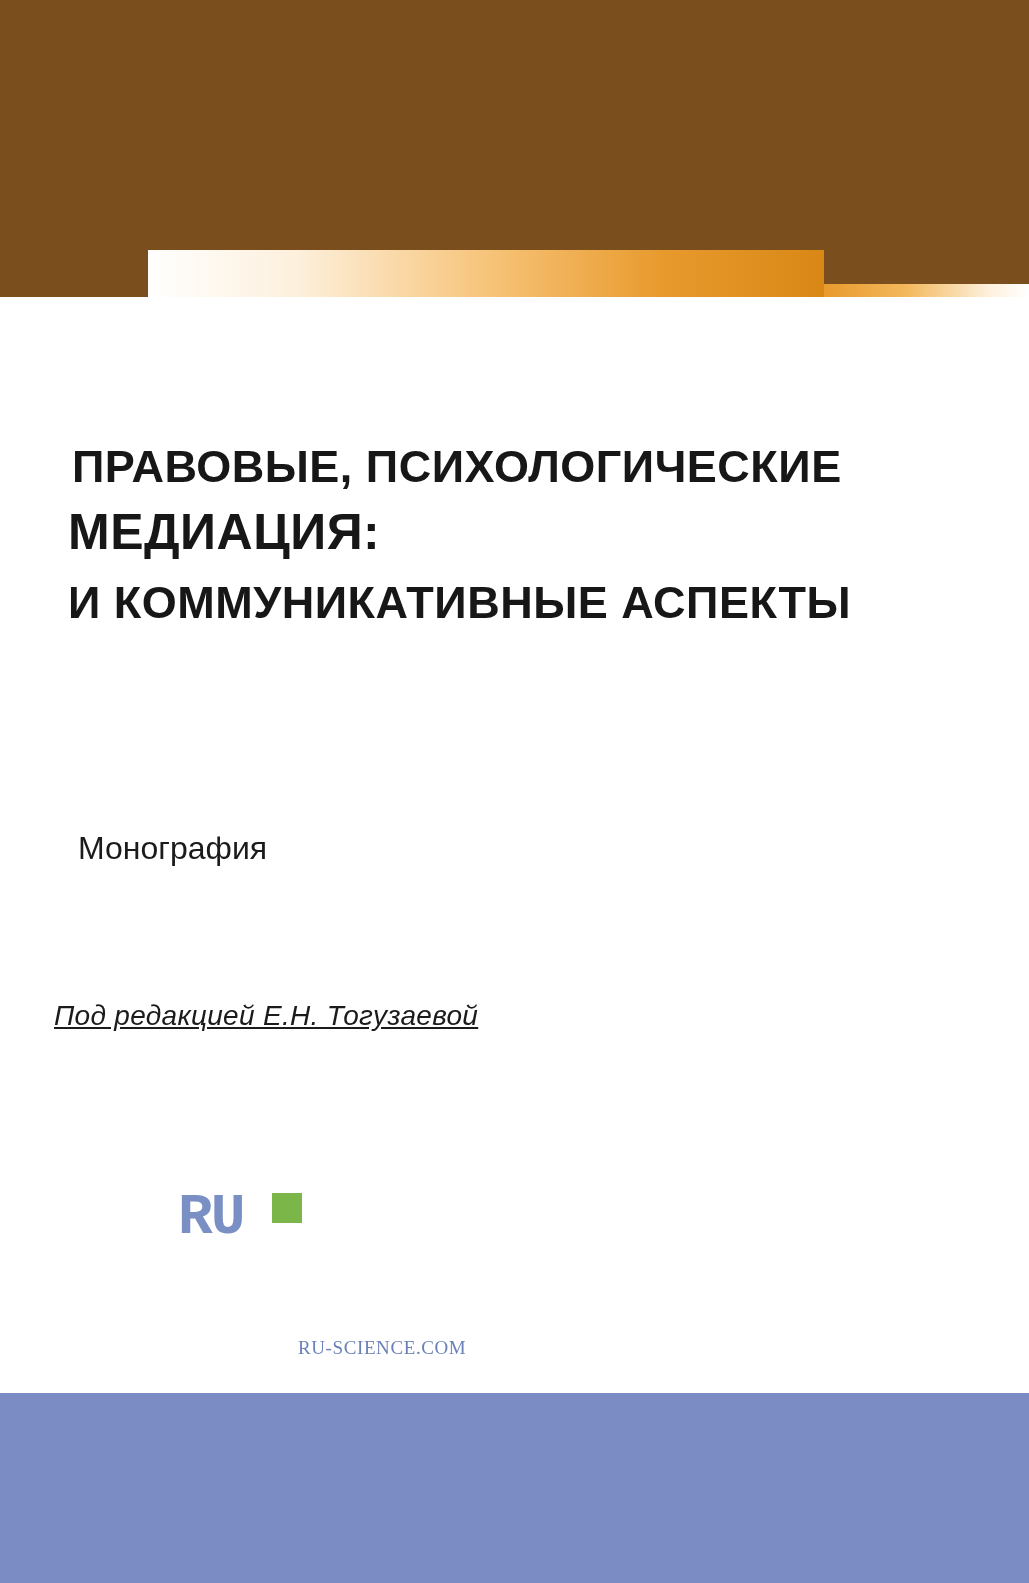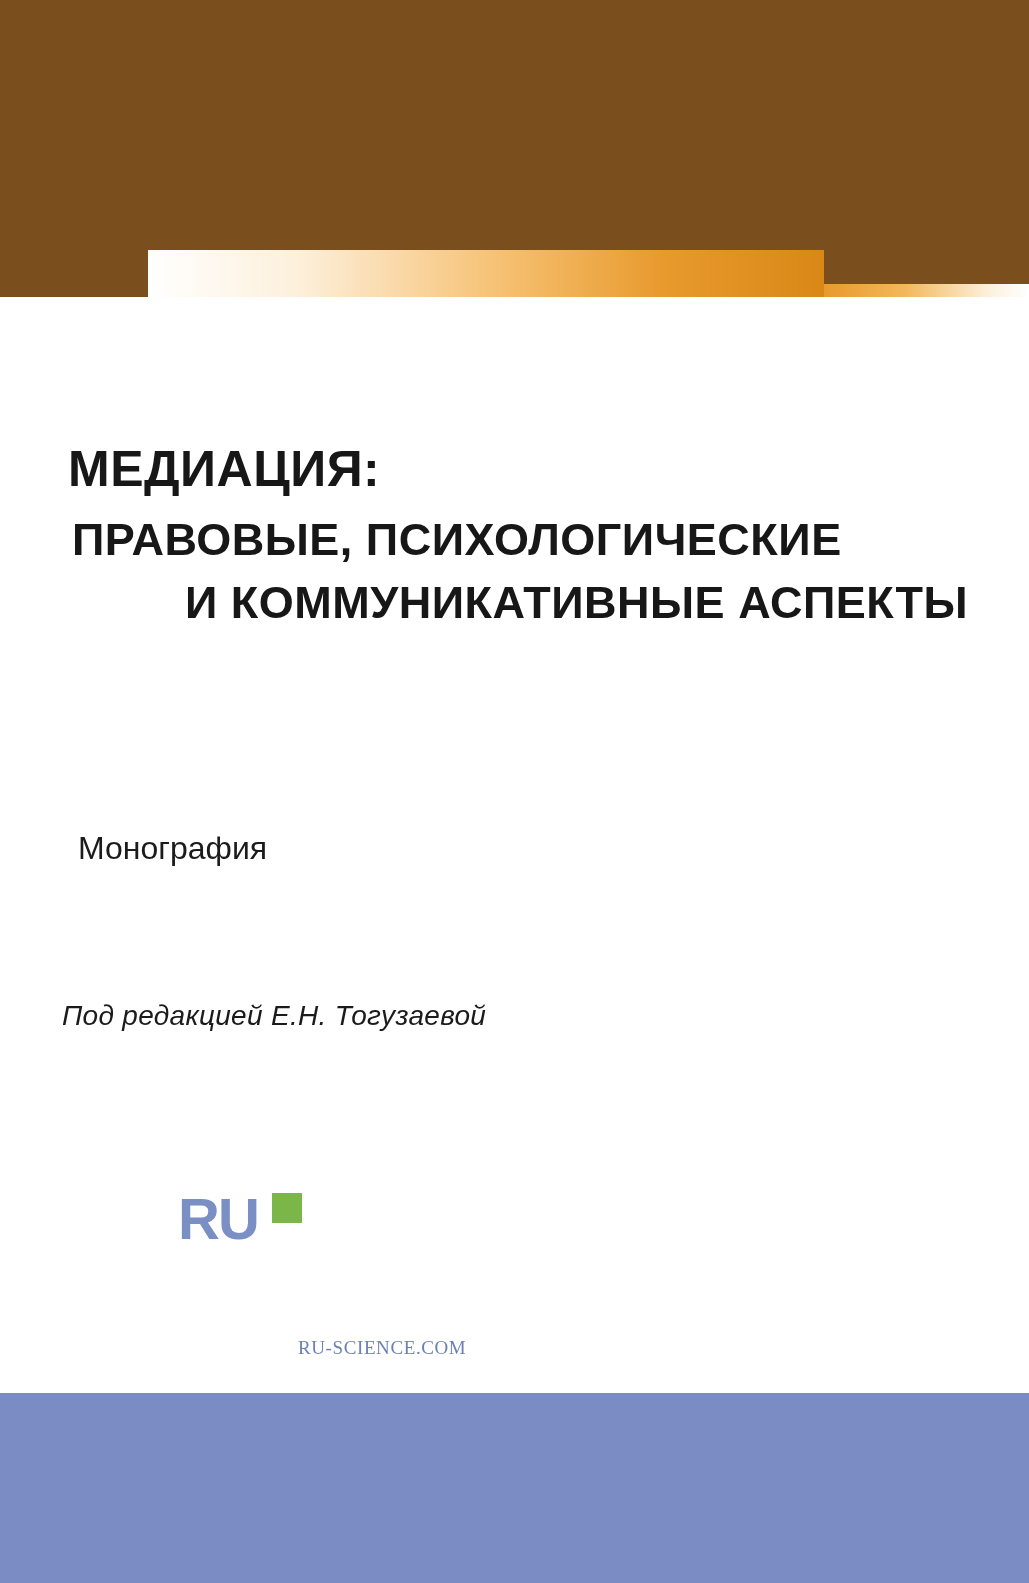--- a/index.html
+++ b/index.html
@@ -72,61 +72,61 @@
     font-size: 50px;
     margin-bottom: 14px;
   }
   .title-line-2 {
     font-size: 45px;
     margin-left: 4px;
     margin-bottom: 10px;
   }
   .title-line-3 {
     font-size: 45px;
-    margin-left: 12px;
-    text-align: right;
+    margin-left: 0;
   }
 
   .subtitle {
     position: absolute;
     left: 78px;
     top: 830px;
     font-size: 32px;
     color: #1b1b1b;
     font-family: "Liberation Sans", sans-serif;
   }
 
   .editor {
     position: absolute;
-    left: 62px;
+    left: 54px;
     top: 1000px;
     font-size: 28px;
     font-style: italic;
     color: #1b1b1b;
     font-family: "Liberation Sans", sans-serif;
     letter-spacing: 0.3px;
+    text-decoration: underline;
   }
 
   
   .logo {
     position: absolute;
     left: 90px;
     top: 1185px;
     width: 420px;
     height: 185px;
   }
   .logo-ru {
     position: absolute;
     left: 88px;
     top: 0px;
     font-size: 58px;
     font-weight: bold;
     color: #7a8fc4;
     letter-spacing: -2px;
-    font-family: Liberation Sans, sans-serif;
+    font-family: Liberation Mono, monospace;
   }
   .logo-square {
     position: absolute;
     left: 182px;
     top: 8px;
     width: 30px;
     height: 30px;
     background: #7ab648;
   }
   .logo-main {
@@ -155,22 +155,22 @@
 <body>
 
 <div class="cover">
 
   <div class="top-band">
     <div class="band-stripe-white"></div>
     <div class="band-stripe-right"></div>
   </div>
 
   <div class="title-block">
+    <div class="title-line title-line-2">ПРАВОВЫЕ, ПСИХОЛОГИЧЕСКИЕ</div>
     <div class="title-line title-line-1">МЕДИАЦИЯ:</div>
-    <div class="title-line title-line-2">ПРАВОВЫЕ, ПСИХОЛОГИЧЕСКИЕ</div>
     <div class="title-line title-line-3">И КОММУНИКАТИВНЫЕ АСПЕКТЫ</div>
   </div>
 
   <div class="subtitle">Монография</div>
 
   <div class="editor">Под редакцией  Е.Н. Тогузаевой</div>
 
   <div class="logo">
     <div class="logo-ru">RU</div>
     <div class="logo-square"></div>

